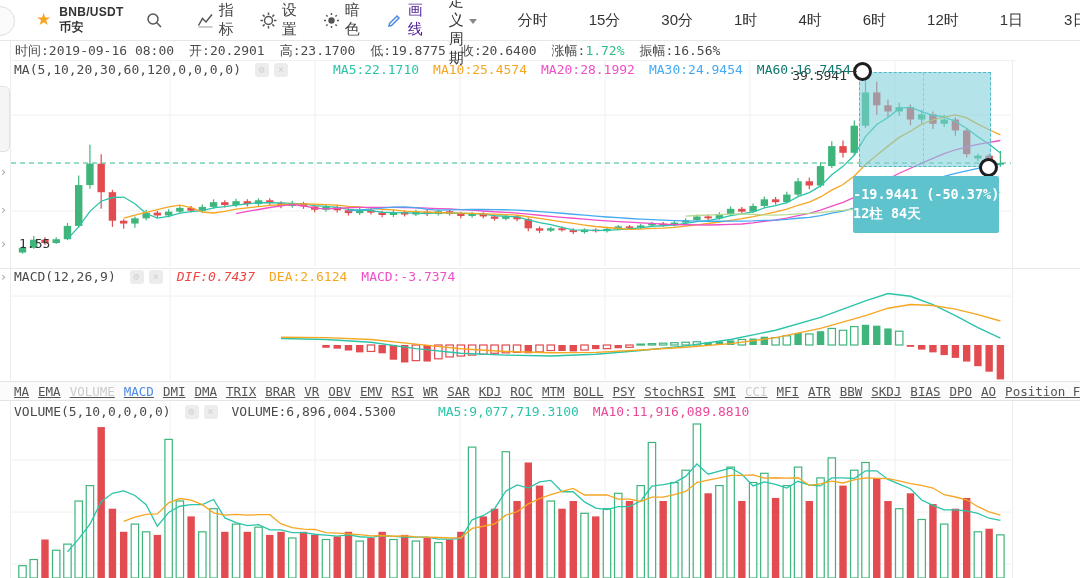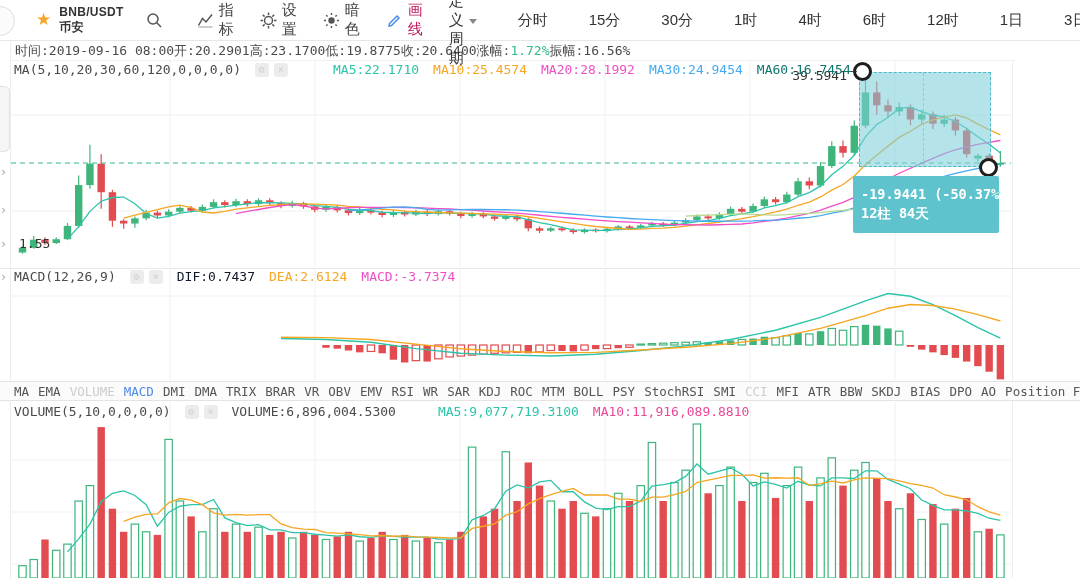--- a/index.html
+++ b/index.html
@@ -7,62 +7,62 @@
        font-family:"Liberation Sans",sans-serif;color:#333;}
   
   .toolbar{position:absolute;left:0;top:0;width:1080px;height:40px;background:#fff;
            border-bottom:1px solid #e7e7e7;display:flex;align-items:center;z-index:10;}
   .fav-star{margin-left:36px;font-size:17px;color:#f5a623;line-height:40px;}
   .symbol{font-size:12px;font-weight:bold;color:#333;margin-left:8px;letter-spacing:.3px;}
   .tb-icon{display:inline-flex;align-items:center;justify-content:center;}
   .search{margin-left:22px;cursor:pointer;}
   .tb-divider{width:1px;height:18px;background:#e5e5e5;margin:0 16px 0 18px;}
   .tool{display:flex;align-items:center;gap:5px;font-size:15px;color:#444;margin-right:26px;cursor:pointer;}
-  .tool.active{color:#be185d;font-family:Liberation Mono, monospace;}
+  .tool.active{color:#4c1d95;font-family:Liberation Mono, monospace;}
   .period-group{margin-left:auto;display:flex;align-items:center;gap:21px;padding-right:20px;
                 font-size:15px;color:#333;}
   .period{cursor:pointer;white-space:nowrap;margin-left:20px;}
   .period.selected{color:#4e8be6;}
   .custom-period{display:flex;align-items:center;gap:5px;cursor:pointer;}
   .caret{width:0;height:0;border-left:4px solid transparent;border-right:4px solid transparent;
          border-top:5px solid #888;margin-top:2px;}
   .float-btn{position:absolute;left:-15px;top:6px;width:28px;height:28px;border-radius:50%;
              background:#fbfbfb;border:1px solid #ddd;z-index:11;}
   
   .info-bar{position:absolute;left:11px;top:41px;width:1001px;height:19px;background:#fff;
-            display:flex;align-items:center;padding-left:4px;z-index:6;
+            display:flex;align-items:center;gap:15px;padding-left:4px;z-index:6;
             font:13px "DejaVu Sans Mono",monospace;color:#4a4a4a;border-bottom:1px solid #f1f1f1;}
   .info-item{white-space:nowrap;}
   .pos{color:#2ebd85;}
   
   .legend{position:absolute;display:flex;align-items:center;gap:14px;z-index:6;
           font:13px "DejaVu Sans Mono",monospace;color:#4a4a4a;white-space:nowrap;}
   .legend-icons{display:flex;gap:5px;}
   .lg-btn{width:14px;height:14px;border-radius:3px;background:#ececec;color:#cfcfcf;
           font-size:10px;line-height:14px;text-align:center;cursor:pointer;}
   
   .measure-box{position:absolute;left:859px;top:72px;width:132px;height:95px;z-index:2;
                background:rgba(126,207,217,.58);border:1px dashed #4fb9c6;box-sizing:border-box;}
   .v-dash{position:absolute;left:63px;top:0;height:100%;width:0;border-left:1px dashed #eab45e;}
   .handle{position:absolute;width:13px;height:13px;border-radius:50%;background:#fff;
           border:3px solid #1d1d1d;z-index:4;box-sizing:content-box;}
   .tooltip{position:absolute;left:853px;top:176px;width:146px;height:57px;background:#5fc3ce;
-           border-radius:2px;color:#fff;z-index:5;padding:9px 8px;box-sizing:border-box;
+           border-radius:2px;color:#fff;z-index:5;padding:9px 0;box-sizing:border-box;
            font:bold 13.5px "DejaVu Sans Mono",monospace;}
   .tooltip .tl{line-height:19px;white-space:nowrap;}
   .px-label{position:absolute;z-index:5;font:13px "DejaVu Sans Mono",monospace;color:#333;}
   .chev{position:absolute;left:1px;z-index:7;color:#aaa;font-size:13px;cursor:pointer;
         font-family:"DejaVu Sans",sans-serif;line-height:12px;}
   .drawer-handle{position:absolute;left:0;top:86px;width:9px;height:64px;background:#f5f5f5;
                  border:1px solid #e2e2e2;border-left:none;border-radius:0 6px 6px 0;z-index:7;}
   
   .tabbar{position:absolute;left:0;top:381px;width:1080px;height:20px;background:#fbfbfb;
           border-top:1px solid #e4e4e4;border-bottom:1px solid #e4e4e4;display:flex;align-items:center;
           gap:9px;padding-left:14px;z-index:8;font:12.5px "DejaVu Sans Mono",monospace;color:#555;
-          overflow:hidden;box-sizing:border-box;}
+          overflow:hidden;box-sizing:border-box;text-decoration:underline;}
   .tab{cursor:pointer;white-space:nowrap;flex:none;}
   .tab.active{color:#4e8be6;}
   .tab.disabled{color:#ccc;}
   
   .hline{position:absolute;left:0;width:1080px;height:0;border-top:1px solid #e8e8e8;z-index:5;}
   .vline{position:absolute;top:40px;height:538px;width:0;border-left:1px solid #ededed;z-index:5;}
   #chart-svg{position:absolute;left:0;top:0;z-index:1;}
 </style>
 </head>
 <body>
@@ -557,21 +557,21 @@
       </span>
   </div>
 
   <div class="legend" style="left:14px;top:269px;">
     <span>MACD(12,26,9)</span>
     <span class="legend-icons">
         <span class="lg-btn">⚙</span>
         <span class="lg-btn">×</span>
       </span>
     <span class="legend-items" style="display: inline-flex; gap: 14px;">
-        <span style="color: #0f172a;">DIF:0.7437</span>
+        <span style="color: #ef4444; font-style: italic;">DIF:0.7437</span>
         <span style="color: rgb(245, 166, 35);">DEA:2.6124</span>
         <span style="color: rgb(240, 79, 198);">MACD:-3.7374</span>
       </span>
   </div>
 
   <div class="legend" style="left:14px;top:404px;">
     <span>VOLUME(5,10,0,0,0,0)</span>
     <span class="legend-icons">
         <span class="lg-btn">⚙</span>
         <span class="lg-btn">×</span>

